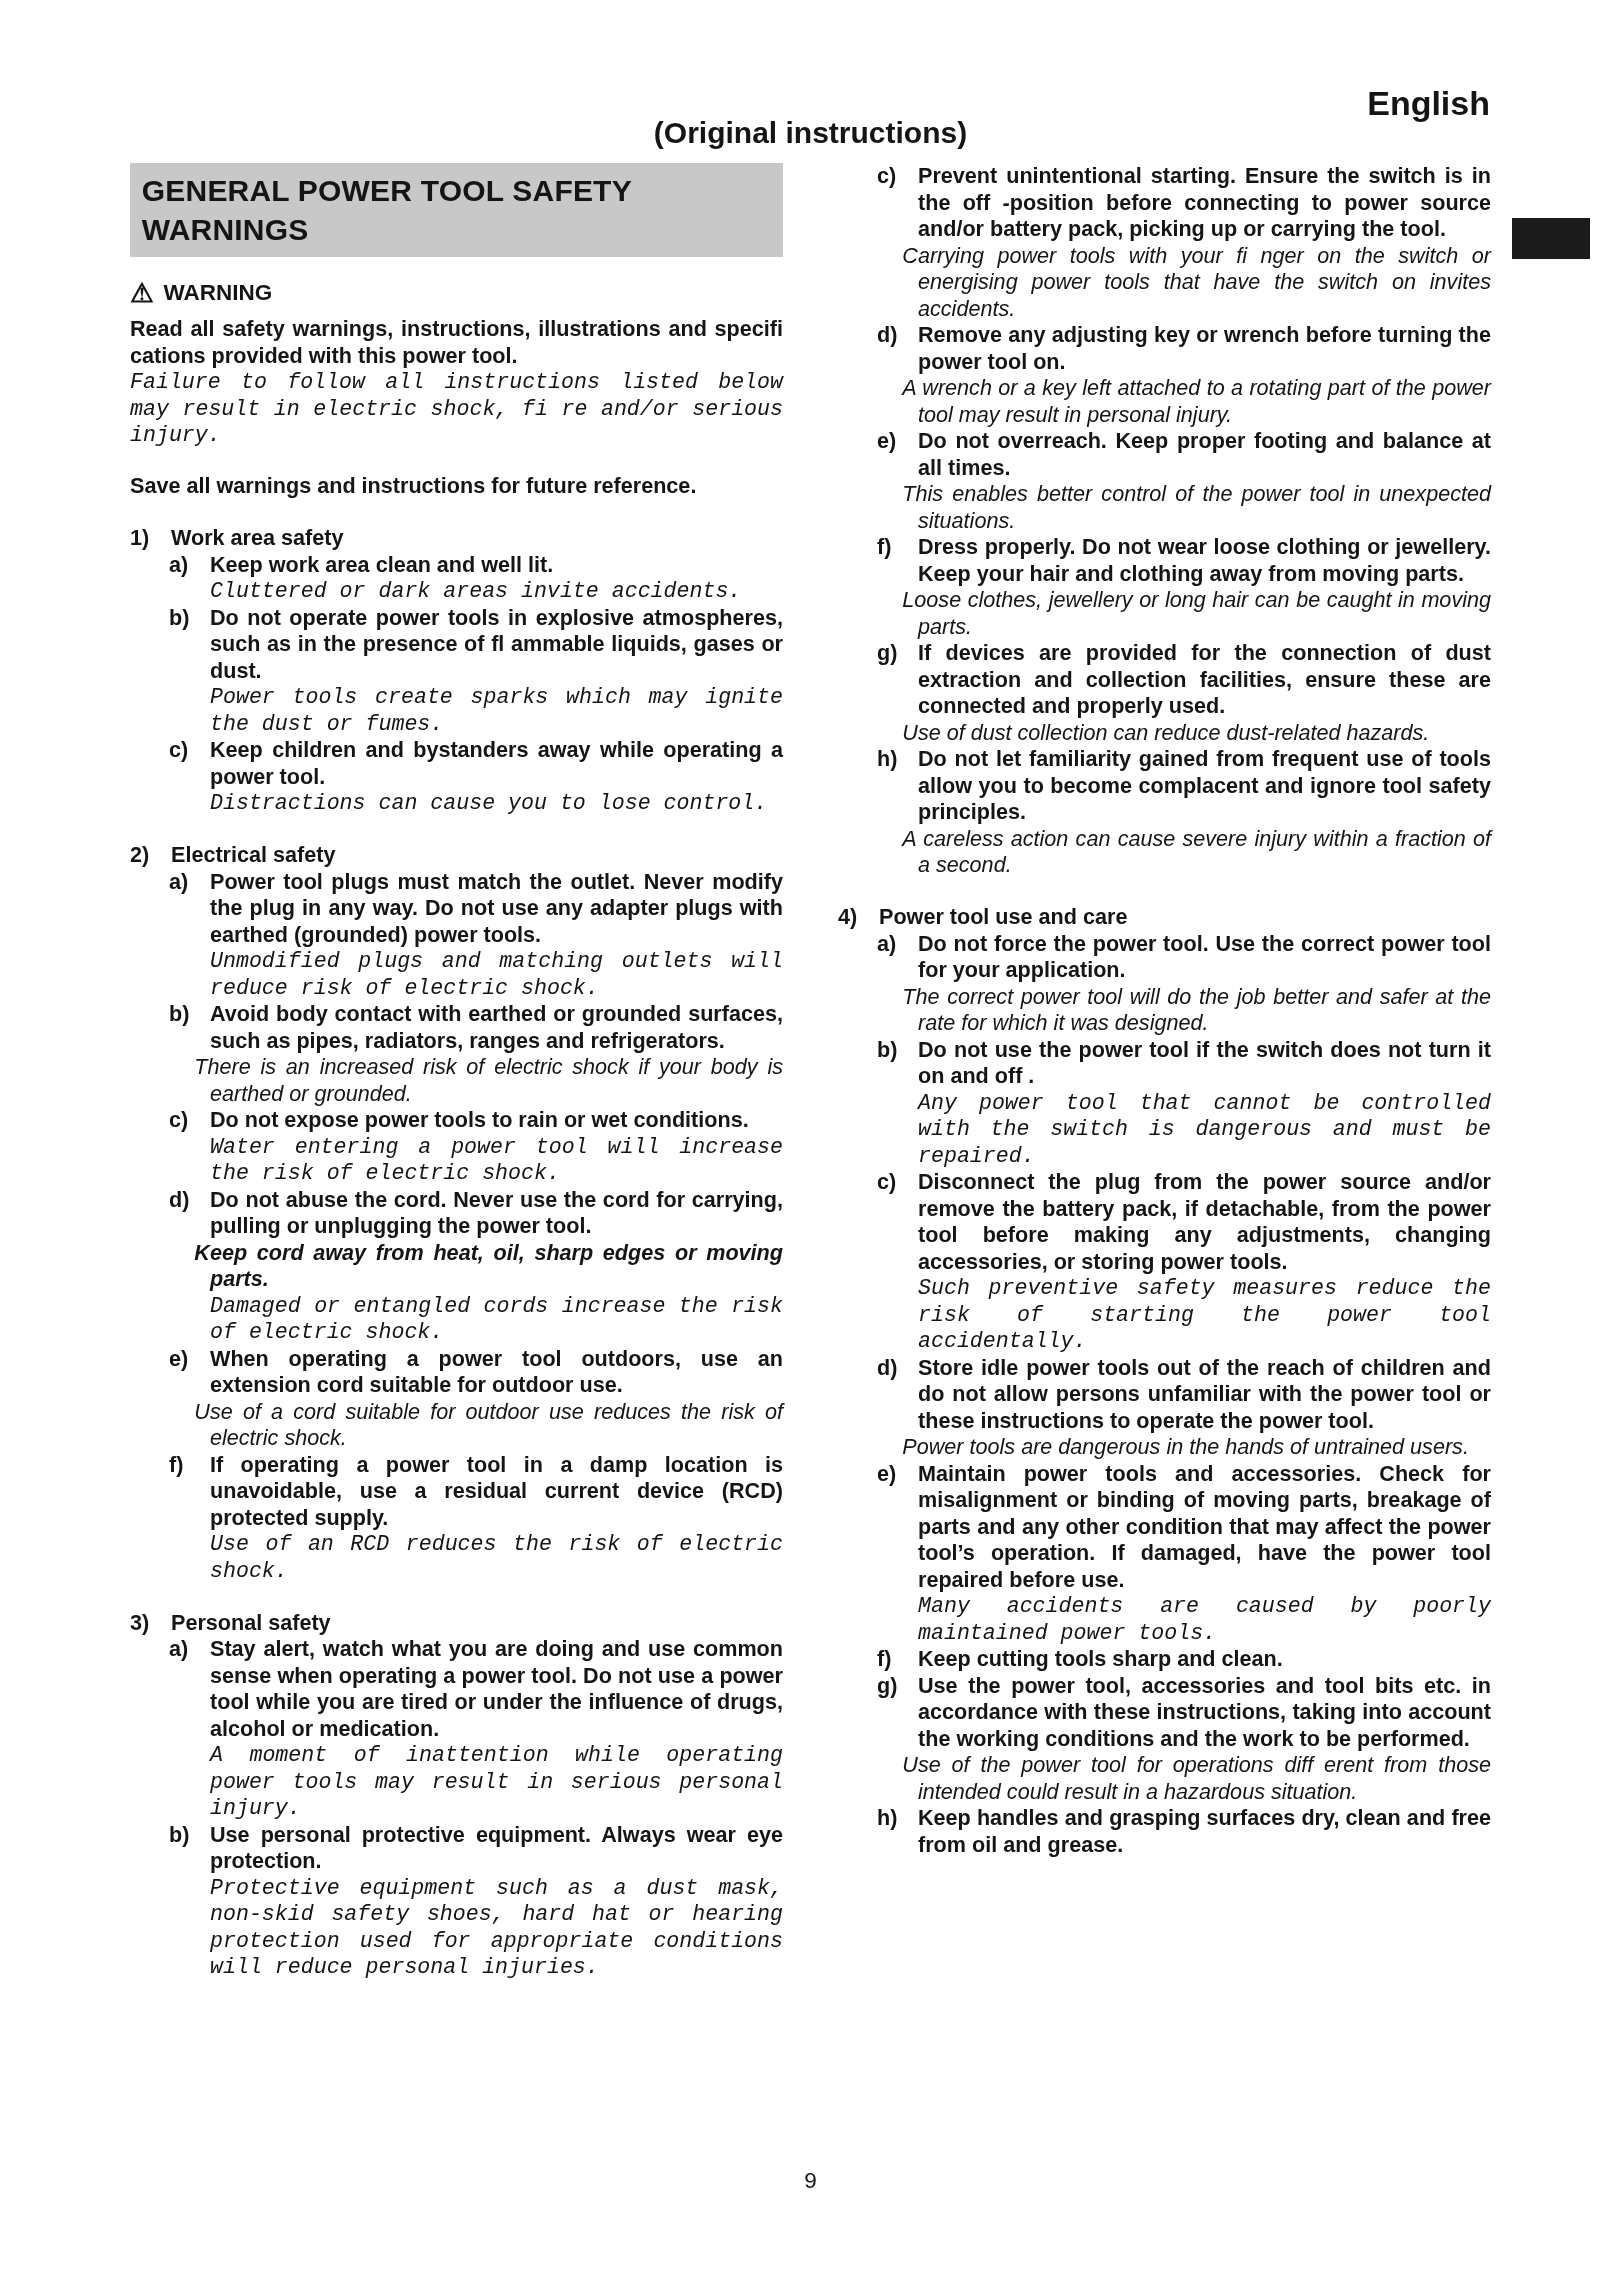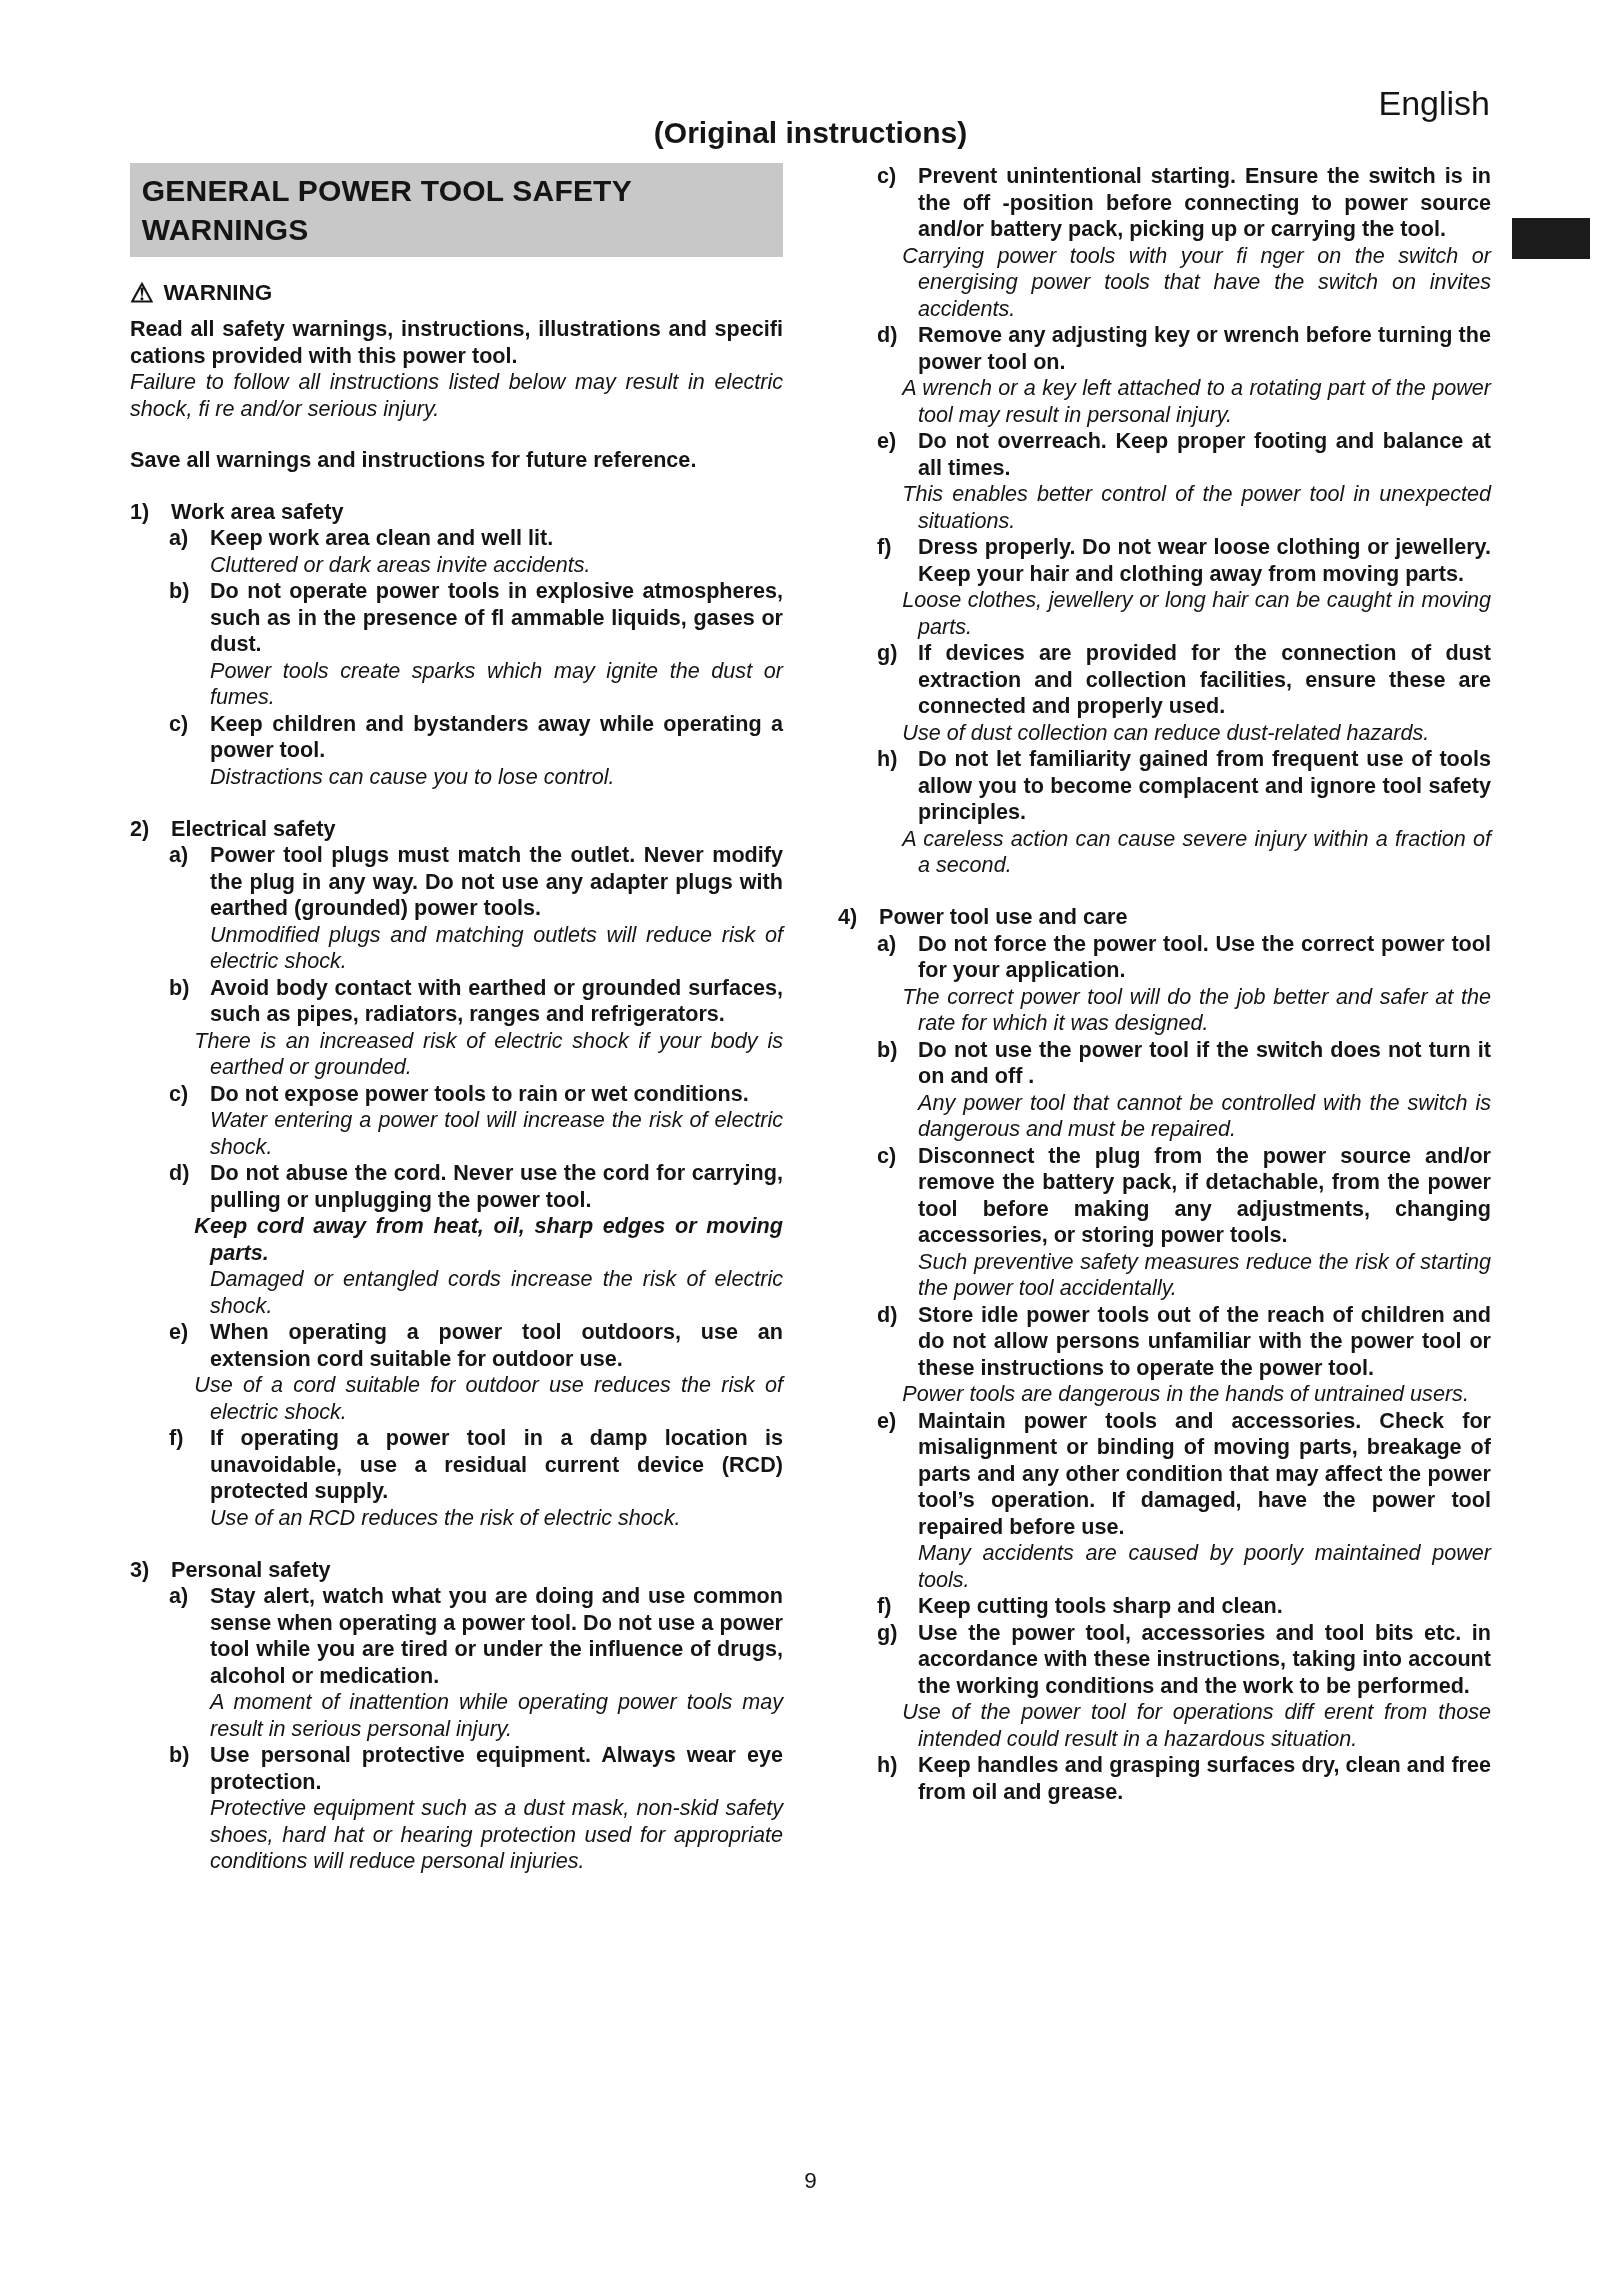--- a/index.html
+++ b/index.html
@@ -11,21 +11,21 @@
     font-family: "Liberation Sans", sans-serif;
     color: #151515;
     overflow: hidden;
   }
   .hdr-center {
     position: absolute; top: 116px; left: 0; width: 100%;
     text-align: center; font-weight: bold; font-size: 30px;
   }
   .hdr-right {
     position: absolute; top: 84px; right: 131px;
-    font-size: 34px; font-weight: normal;
+    font-size: 34px; font-weight: bold;
   }
   .tab-marker {
     position: absolute; top: 218px; right: 31px;
     width: 78px; height: 41px; background: #1b1b1b;
   }
   .content {
     position: absolute; top: 163px; left: 130px; width: 1364px;
     display: flex; gap: 55px; align-items: flex-start;
   }
   .col { width: 653px; font-size: 21.6px; line-height: 26.5px; }
@@ -34,21 +34,21 @@
     display: block; max-width: 549px;
     font-size: 30px; line-height: 39px; font-weight: bold; letter-spacing: 0.2px;
   }
   .warning-row {
     display: flex; align-items: center; gap: 9.8px;
     font-weight: bold; font-size: 22.5px; margin: 3.9px 0 9.8px 0;
   }
   .warning-icon { font-size: 26.5px; line-height: 1; }
   .para { margin: 0; text-align: justify; }
   .s-b  { font-weight: bold; }
-  .s-i  { font-style: italic; }
+  .s-i  { font-style: italic; font-family: Liberation Mono, monospace; }
   .s-io { font-style: italic; text-indent: -15.7px; }
   .s-bo { font-weight: bold;  text-indent: -15.7px; font-style: italic; }
   #intro { margin-bottom: 25.5px; }
   #intro .gap { margin-top: 24.5px; }
   .section { margin-top: 25.5px; }
   #sections-right .section:first-child { margin-top: 0; }
   .sec-head { font-weight: bold; }
   .sec-num { display: inline-block; width: 41px; }
   .item { position: relative; padding-left: 80px; }
   .item-label { position: absolute; left: 39px; top: 0; font-weight: bold; }

